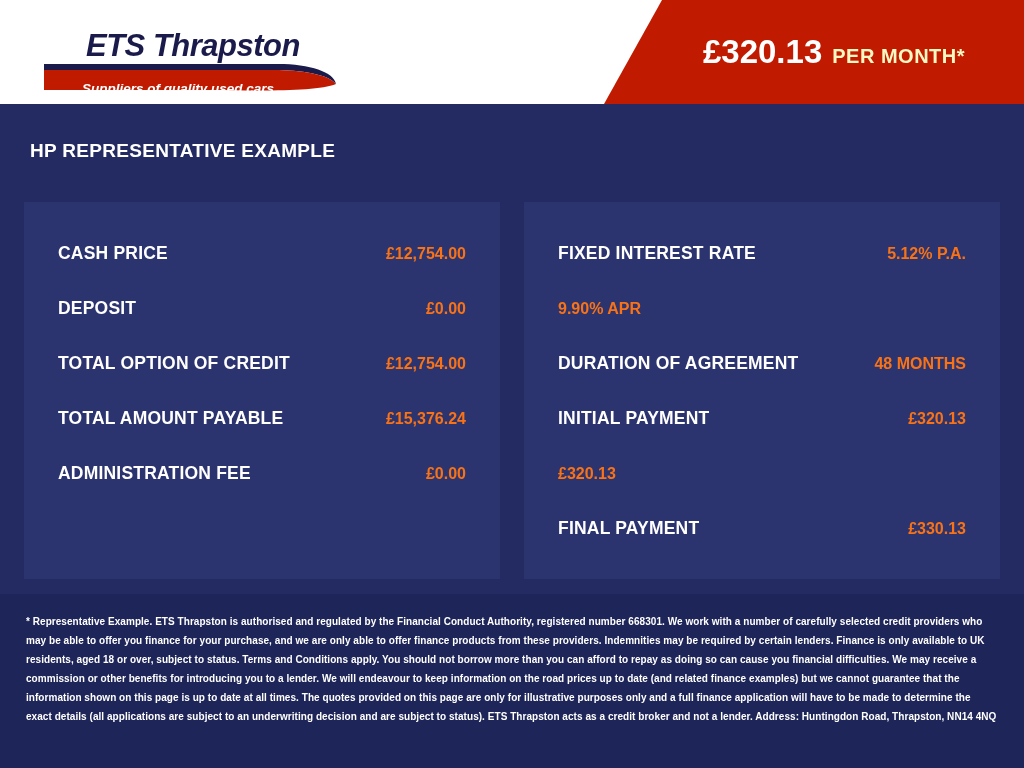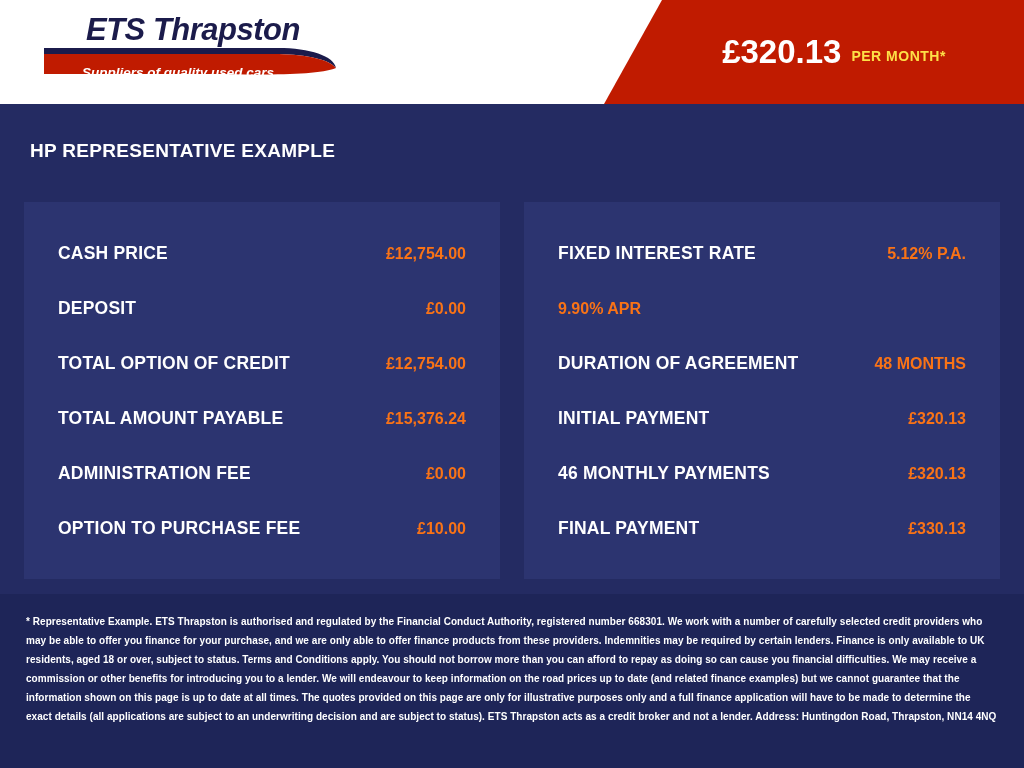--- a/index.html
+++ b/index.html
@@ -30,32 +30,32 @@
     gap: 10px;
     padding-left: 40px;
   }
   .price-amount {
     color: #ffffff;
     font-size: 33px;
     font-weight: bold;
     letter-spacing: 0px;
   }
   .price-suffix {
-    color: #fde047;
-    font-size: 14px;
+    color: #fef9c3;
+    font-size: 20px;
     font-weight: bold;
     letter-spacing: 0.5px;
     position: relative;
     top: 4px;
   }
 
   
   .logo {
     position: absolute;
-    left: 42px; top: 12px;
+    left: 42px; top: 28px;
     width: 300px; height: 66px;
   }
   .logo-swoosh {
     position: absolute;
     left: 0; top: 34px;
     width: 296px; height: 30px;
   }
   .logo-title {
     position: absolute;
     left: 44px; top: 0px;
@@ -176,44 +176,39 @@
           <span class="row-value">£12,754.00</span>
         </div>
         <div class="row">
           <span class="row-label">TOTAL AMOUNT PAYABLE</span>
           <span class="row-value">£15,376.24</span>
         </div>
         <div class="row">
           <span class="row-label">ADMINISTRATION FEE</span>
           <span class="row-value">£0.00</span>
         </div>
-        <div class="row">
-          <span class="row-label">OPTION TO PURCHASE FEE</span>
-          <span class="row-value">£10.00</span>
-        </div>
       </div>
 
       <div class="panel">
         <div class="row">
           <span class="row-label">FIXED INTEREST RATE</span>
           <span class="row-value">5.12% P.A.</span>
         </div>
         <div class="row">
           <span class="row-value">9.90% APR</span>
         </div>
         <div class="row">
           <span class="row-label">DURATION OF AGREEMENT</span>
           <span class="row-value">48 MONTHS</span>
         </div>
         <div class="row">
           <span class="row-label">INITIAL PAYMENT</span>
           <span class="row-value">£320.13</span>
         </div>
         <div class="row">
-          <span class="row-label">46 MONTHLY PAYMENTS</span>
           <span class="row-value">£320.13</span>
         </div>
         <div class="row">
           <span class="row-label">FINAL PAYMENT</span>
           <span class="row-value">£330.13</span>
         </div>
       </div>
 
     </div>
   </div>

